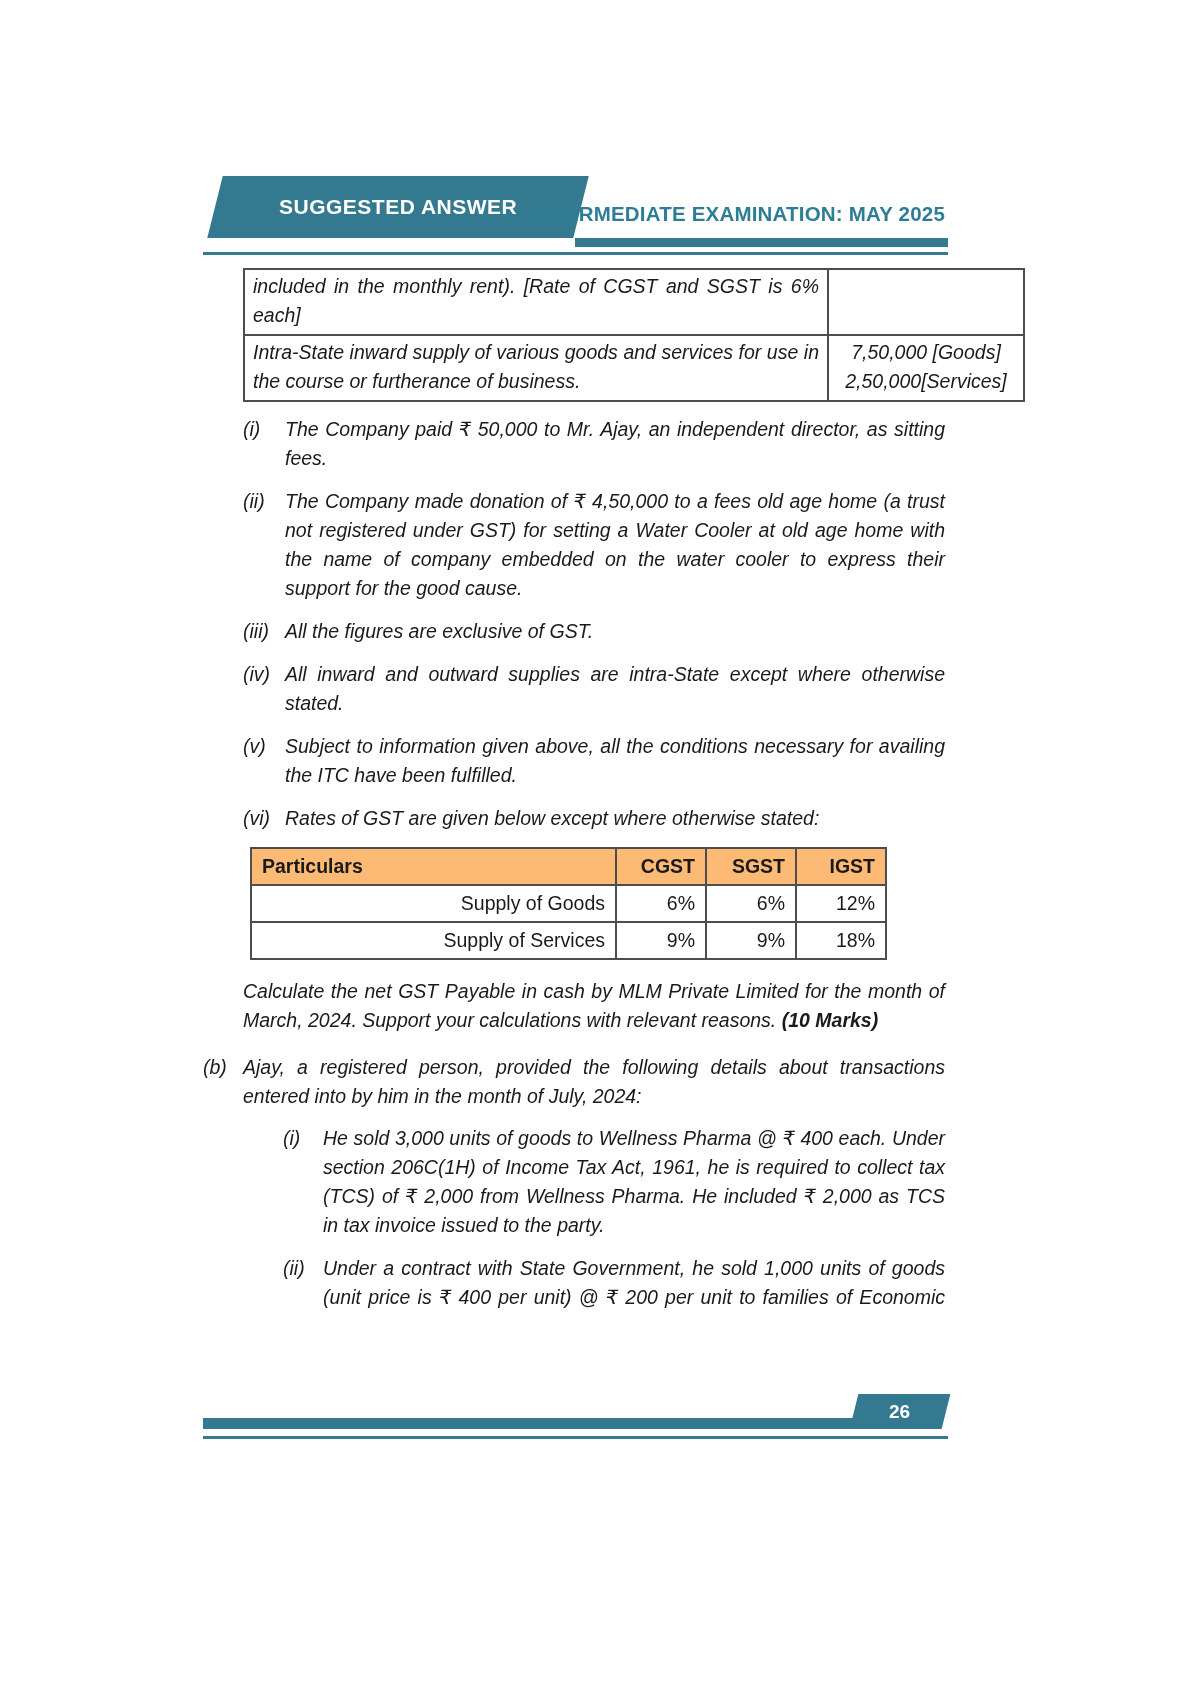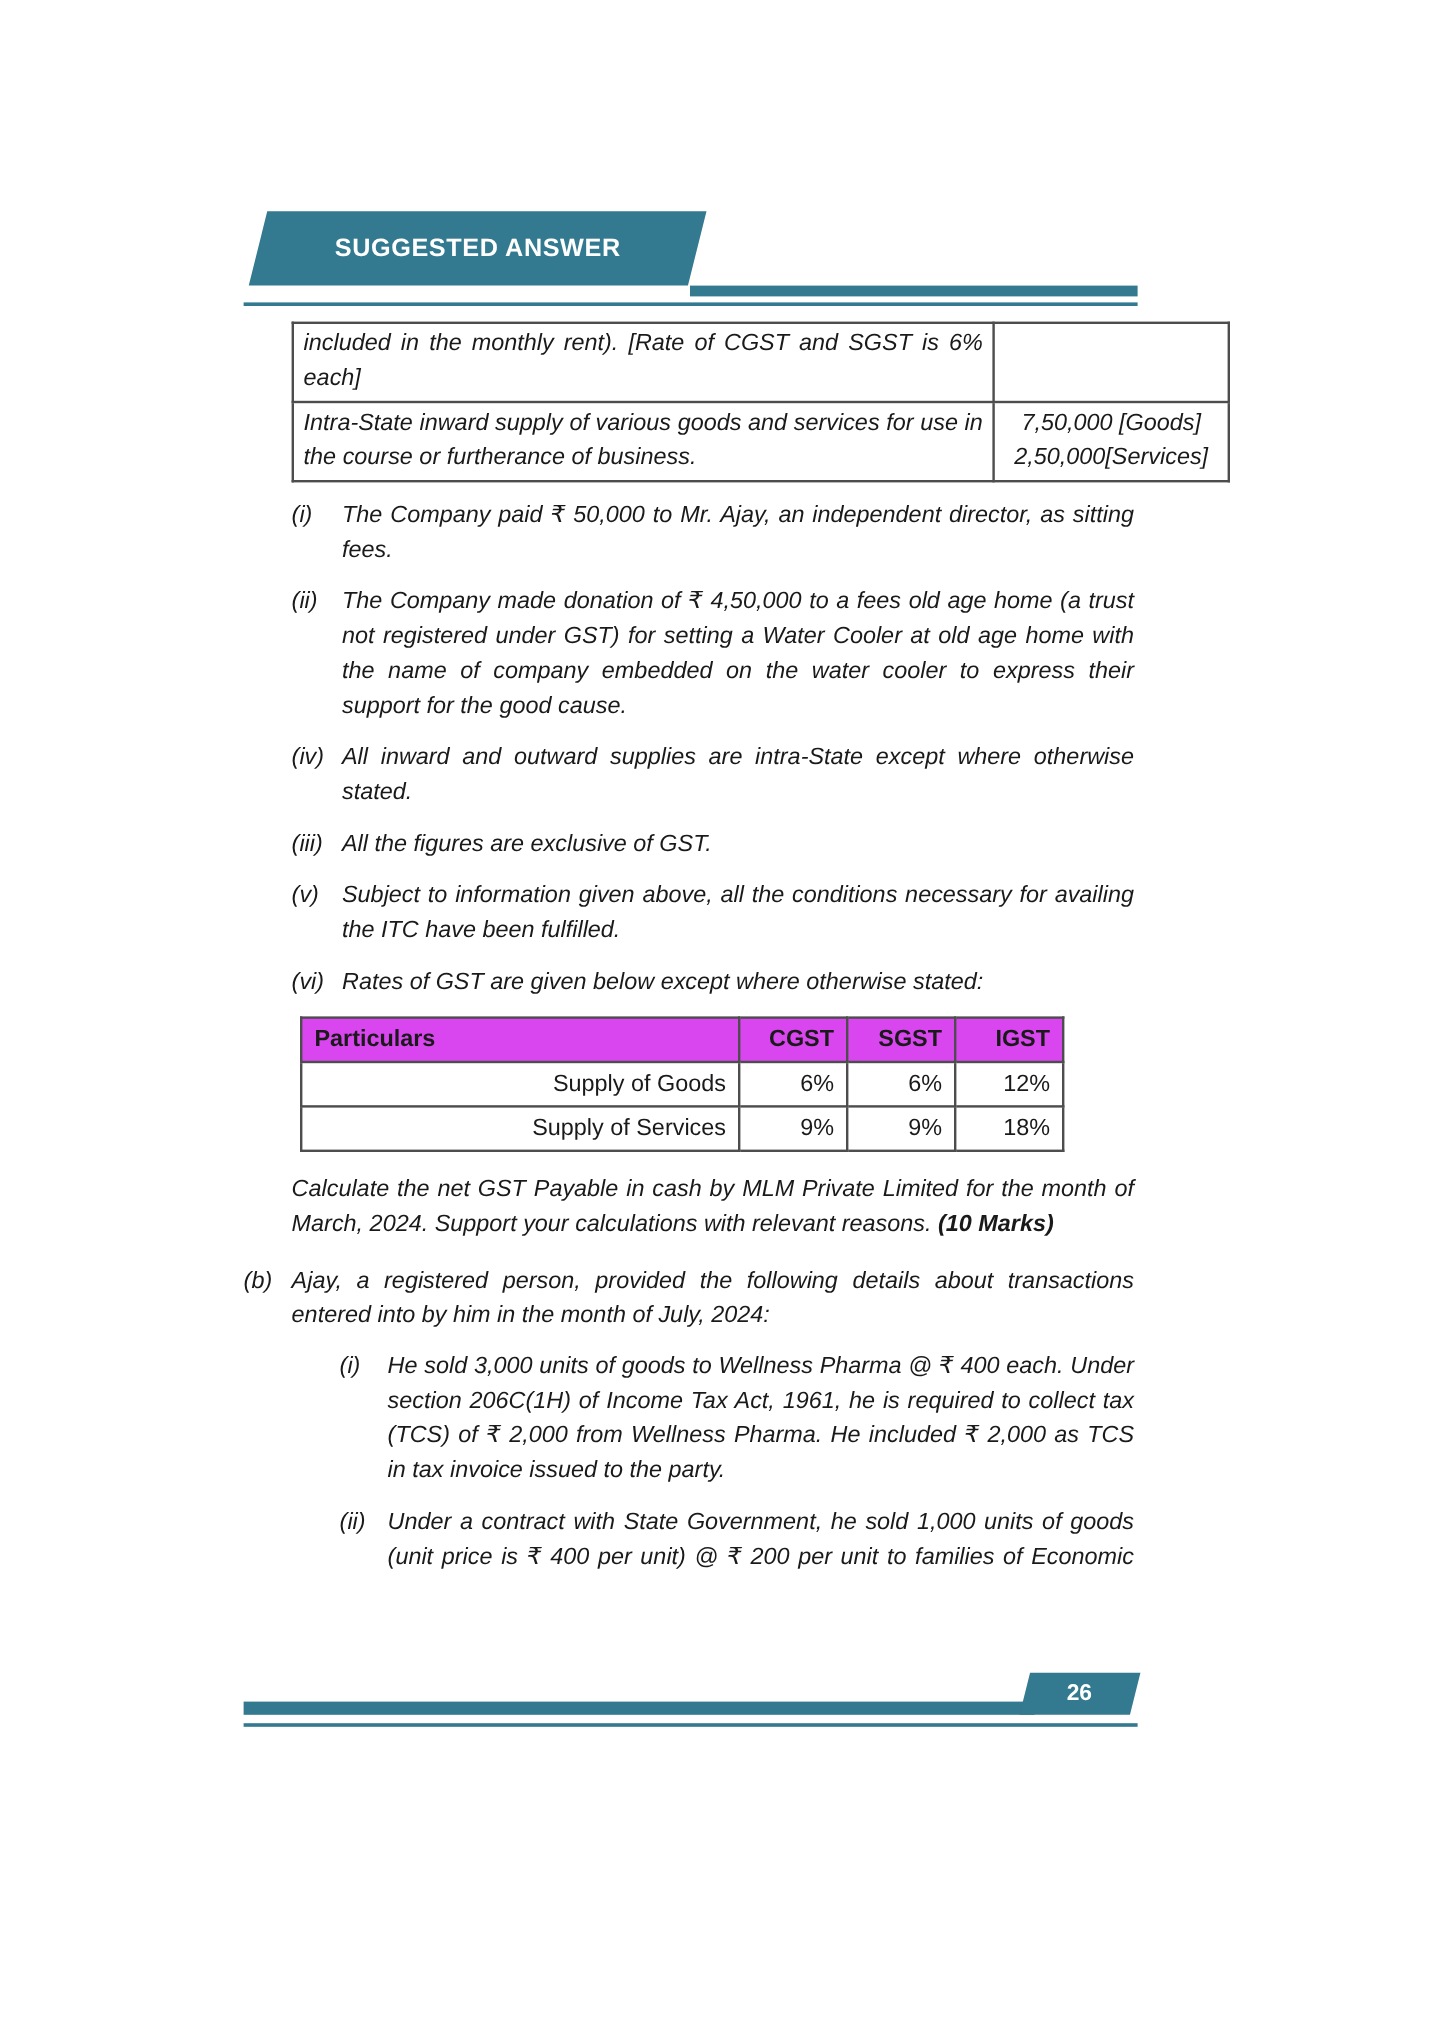--- a/index.html
+++ b/index.html
@@ -47,21 +47,21 @@
 
   .add-heading { margin: 17px 0 0 40px; font-weight: bold; font-size: 20.5px; }
 
   .items { margin: 13px 0 0 40px; }
   .item { display: flex; margin-bottom: 14px; }
   .item .lbl { flex: 0 0 42px; }
   .item .txt { flex: 1; text-align: justify; }
 
   .rates-table { margin: 14px 0 0 47px; width: 635px; table-layout: fixed; font-style: normal; font-size: 19.5px; }
   .rates-table th, .rates-table td { border: 2px solid #4d4d4d; padding: 3px 10px; height: 36px; }
-  .rates-table th { background: #d946ef; font-weight: bold; }
+  .rates-table th { background: #fdba74; font-weight: bold; }
   .rates-table th.c-part { text-align: left; width: 365px; }
   .rates-table th.c-rate { text-align: right; width: 90px; }
   .rates-table td.c-part { text-align: right; }
   .rates-table td.c-rate { text-align: right; }
 
   .calc { margin: 17px 0 0 40px; text-align: justify; }
   .calc .marks { font-weight: bold; margin-top: 27px; }
 
   .qb { margin-top: 18px; }
   .qb-intro { display: flex; }
@@ -84,20 +84,21 @@
 </style>
 </head>
 <body>
 
 <div class="page">
 
   <div class="header">
     <div class="banner">
       <span>SUGGESTED ANSWER</span>
     </div>
+    <div class="exam-title">INTERMEDIATE EXAMINATION: MAY 2025</div>
     <div class="header-bar"></div>
     <div class="header-line"></div>
   </div>
 
   <div class="content">
 
     <table class="top-table">
       <tbody>
         <tr>
           <td class="c1">included in the monthly rent). [Rate of CGST and SGST is 6% each]</td>
@@ -117,26 +118,26 @@
     <div class="items">
       <div class="item">
         <span class="lbl">(i)</span>
         <span class="txt">The Company paid ₹ 50,000 to Mr. Ajay, an independent director, as sitting fees.</span>
       </div>
       <div class="item">
         <span class="lbl">(ii)</span>
         <span class="txt">The Company made donation of ₹ 4,50,000 to a fees old age home (a trust not registered under GST) for setting a Water Cooler at old age home with the name of company embedded on the water cooler to express their support for the good cause.</span>
       </div>
       <div class="item">
+        <span class="lbl">(iii)</span>
+        <span class="txt">All the figures are exclusive of GST.</span>
+      </div>
+      <div class="item">
         <span class="lbl">(iv)</span>
         <span class="txt">All inward and outward supplies are intra-State except where otherwise stated.</span>
-      </div>
-      <div class="item">
-        <span class="lbl">(iii)</span>
-        <span class="txt">All the figures are exclusive of GST.</span>
       </div>
       <div class="item">
         <span class="lbl">(v)</span>
         <span class="txt">Subject to information given above, all the conditions necessary for availing the ITC have been fulfilled.</span>
       </div>
       <div class="item" style="margin-bottom:0">
         <span class="lbl">(vi)</span>
         <span class="txt">Rates of GST are given below except where otherwise stated:</span>
       </div>
     </div>

